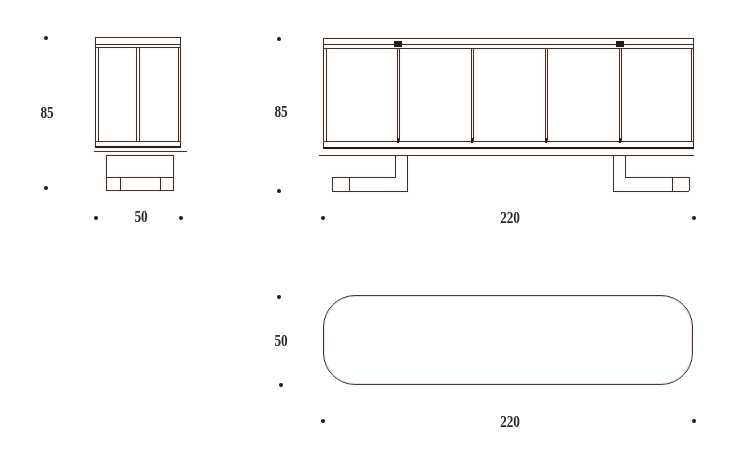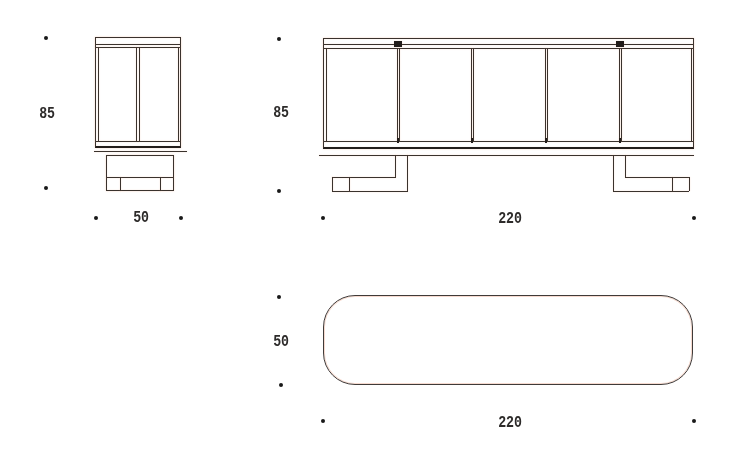--- a/index.html
+++ b/index.html
@@ -1,18 +1,18 @@
 <!DOCTYPE html>
 <html style="--bg: #ffffff; --line: #3a322d; --line-dark: #221d1a; --plan-line: #403b39; --halo: #e89c7673; --dot: #191919; --text: #2d2b2a;"><head>
 <meta charset="utf-8">
 <style>
   html,body{margin:0;padding:0;background:#fff;}
   #canvas{
     position:relative;width:731px;height:449px;background:var(--bg,#fff);
-    font-family:Liberation Mono, monospace;overflow:hidden;
+    font-family:Liberation Serif, serif;overflow:hidden;
   }
   
   .h{position:absolute;height:1px;background:var(--line);box-shadow:0 0 1.4px var(--halo);}
   .v{position:absolute;width:1px;background:var(--line);box-shadow:0 0 1.4px var(--halo);}
   .h.med{height:1.4px;}
   .rect{position:absolute;border:1px solid var(--line);box-sizing:border-box;
         box-shadow:0 0 1.6px var(--halo), inset 0 0 1.2px var(--halo);}
   .rect.bodybox{border-bottom:2px solid var(--line-dark);}
   .fill{position:absolute;background:var(--line-dark);box-shadow:0 0 1px var(--halo);}
   .plan{position:absolute;border:1.2px solid var(--plan-line);box-sizing:border-box;

